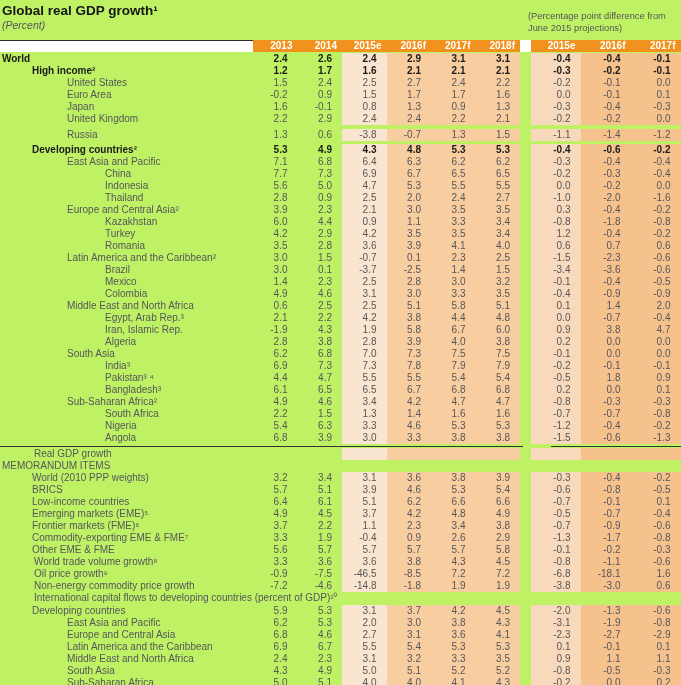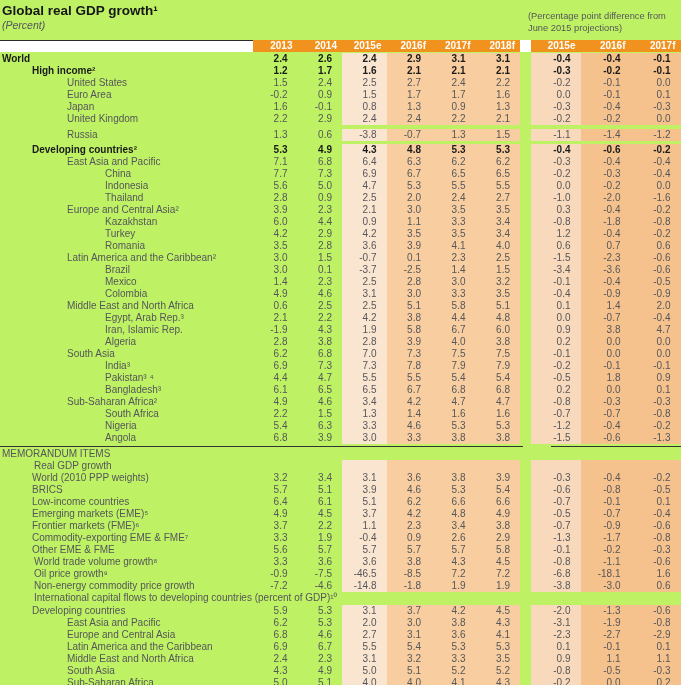--- a/index.html
+++ b/index.html
@@ -504,44 +504,44 @@
           <span class="cell num bg-dl">-1.5</span>
           <span class="cell num bg-df">-0.6</span>
           <span class="cell num bg-df">-1.3</span>
         </div>
         <div class="divider">
           <span class="dseg"></span>
           <span></span>
           <span class="dseg"></span>
         </div>
         <div class="row">
-          <span class="cell label indent-0">MEMORANDUM ITEMS</span>
-          <span class="cell num"></span>
-          <span class="cell num"></span>
-          <span class="cell num"></span>
-          <span class="cell num"></span>
-          <span class="cell num"></span>
-          <span class="cell num"></span>
-          <span class="cell "></span>
-          <span class="cell num"></span>
-          <span class="cell num"></span>
-          <span class="cell num"></span>
-        </div>
-        <div class="row">
           <span class="cell label indent-m1">Real GDP growth</span>
           <span class="cell num"></span>
           <span class="cell num"></span>
           <span class="cell num bg-l"></span>
           <span class="cell num bg-f"></span>
           <span class="cell num bg-f"></span>
           <span class="cell num bg-f"></span>
           <span class="cell "></span>
           <span class="cell num bg-dl"></span>
           <span class="cell num bg-df"></span>
           <span class="cell num bg-df"></span>
+        </div>
+        <div class="row">
+          <span class="cell label indent-0">MEMORANDUM ITEMS</span>
+          <span class="cell num"></span>
+          <span class="cell num"></span>
+          <span class="cell num"></span>
+          <span class="cell num"></span>
+          <span class="cell num"></span>
+          <span class="cell num"></span>
+          <span class="cell "></span>
+          <span class="cell num"></span>
+          <span class="cell num"></span>
+          <span class="cell num"></span>
         </div>
         <div class="row">
           <span class="cell label indent-m2">World (2010 PPP weights)</span>
           <span class="cell num">3.2</span>
           <span class="cell num">3.4</span>
           <span class="cell num bg-l">3.1</span>
           <span class="cell num bg-f">3.6</span>
           <span class="cell num bg-f">3.8</span>
           <span class="cell num bg-f">3.9</span>
           <span class="cell "></span>

